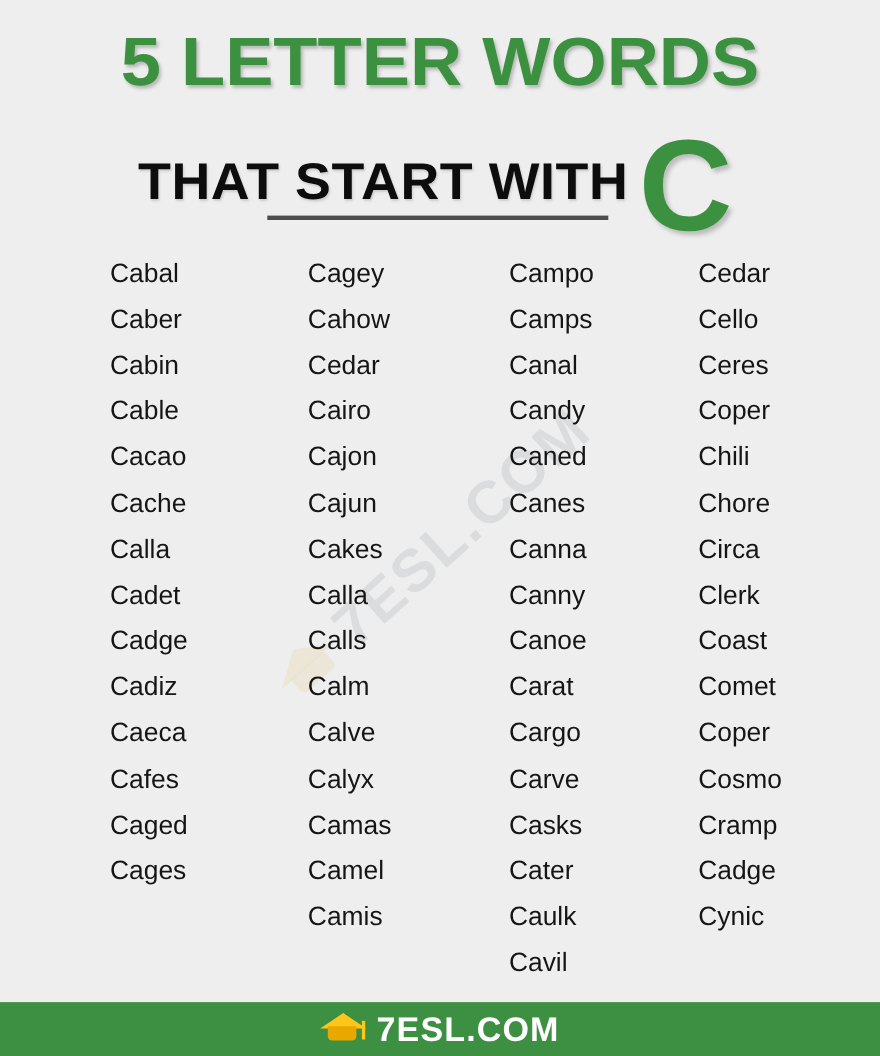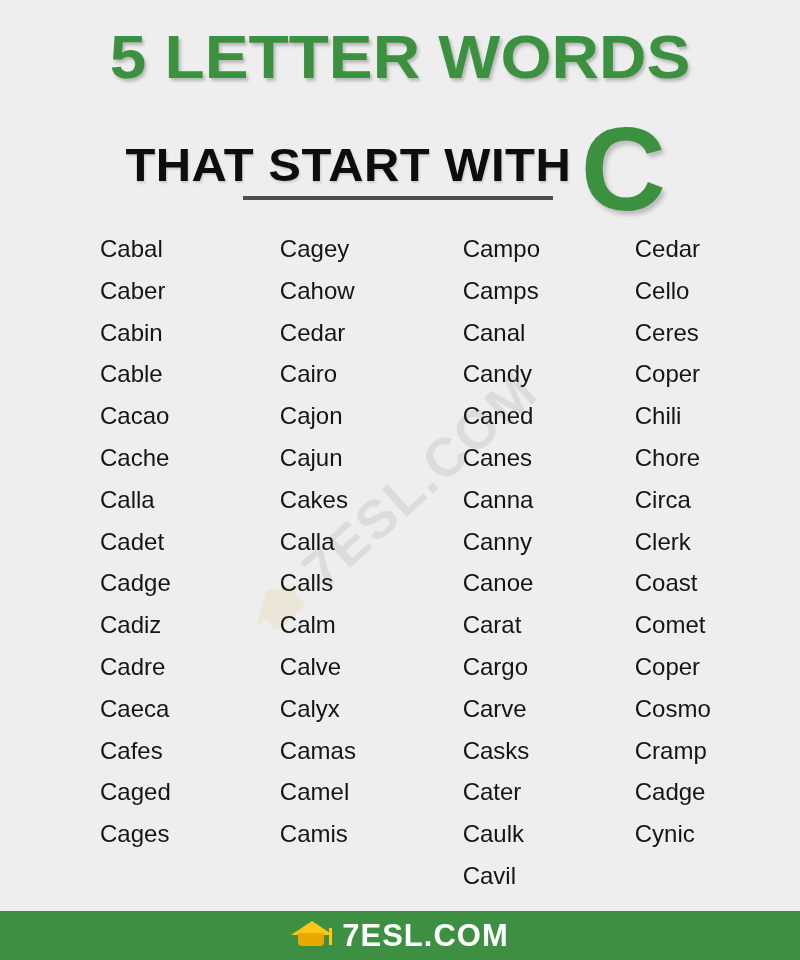--- a/index.html
+++ b/index.html
@@ -237,21 +237,20 @@
       <div class="word">Cabal</div>
       <div class="word">Caber</div>
       <div class="word">Cabin</div>
       <div class="word">Cable</div>
       <div class="word">Cacao</div>
       <div class="word">Cache</div>
       <div class="word">Calla</div>
       <div class="word">Cadet</div>
       <div class="word">Cadge</div>
       <div class="word">Cadiz</div>
-      <div class="word">Cadre</div>
       <div class="word">Caeca</div>
       <div class="word">Cafes</div>
       <div class="word">Caged</div>
       <div class="word">Cages</div>
     </div>
     <div class="word-col">
       <div class="word">Cagey</div>
       <div class="word">Cahow</div>
       <div class="word">Cedar</div>
       <div class="word">Cairo</div>

